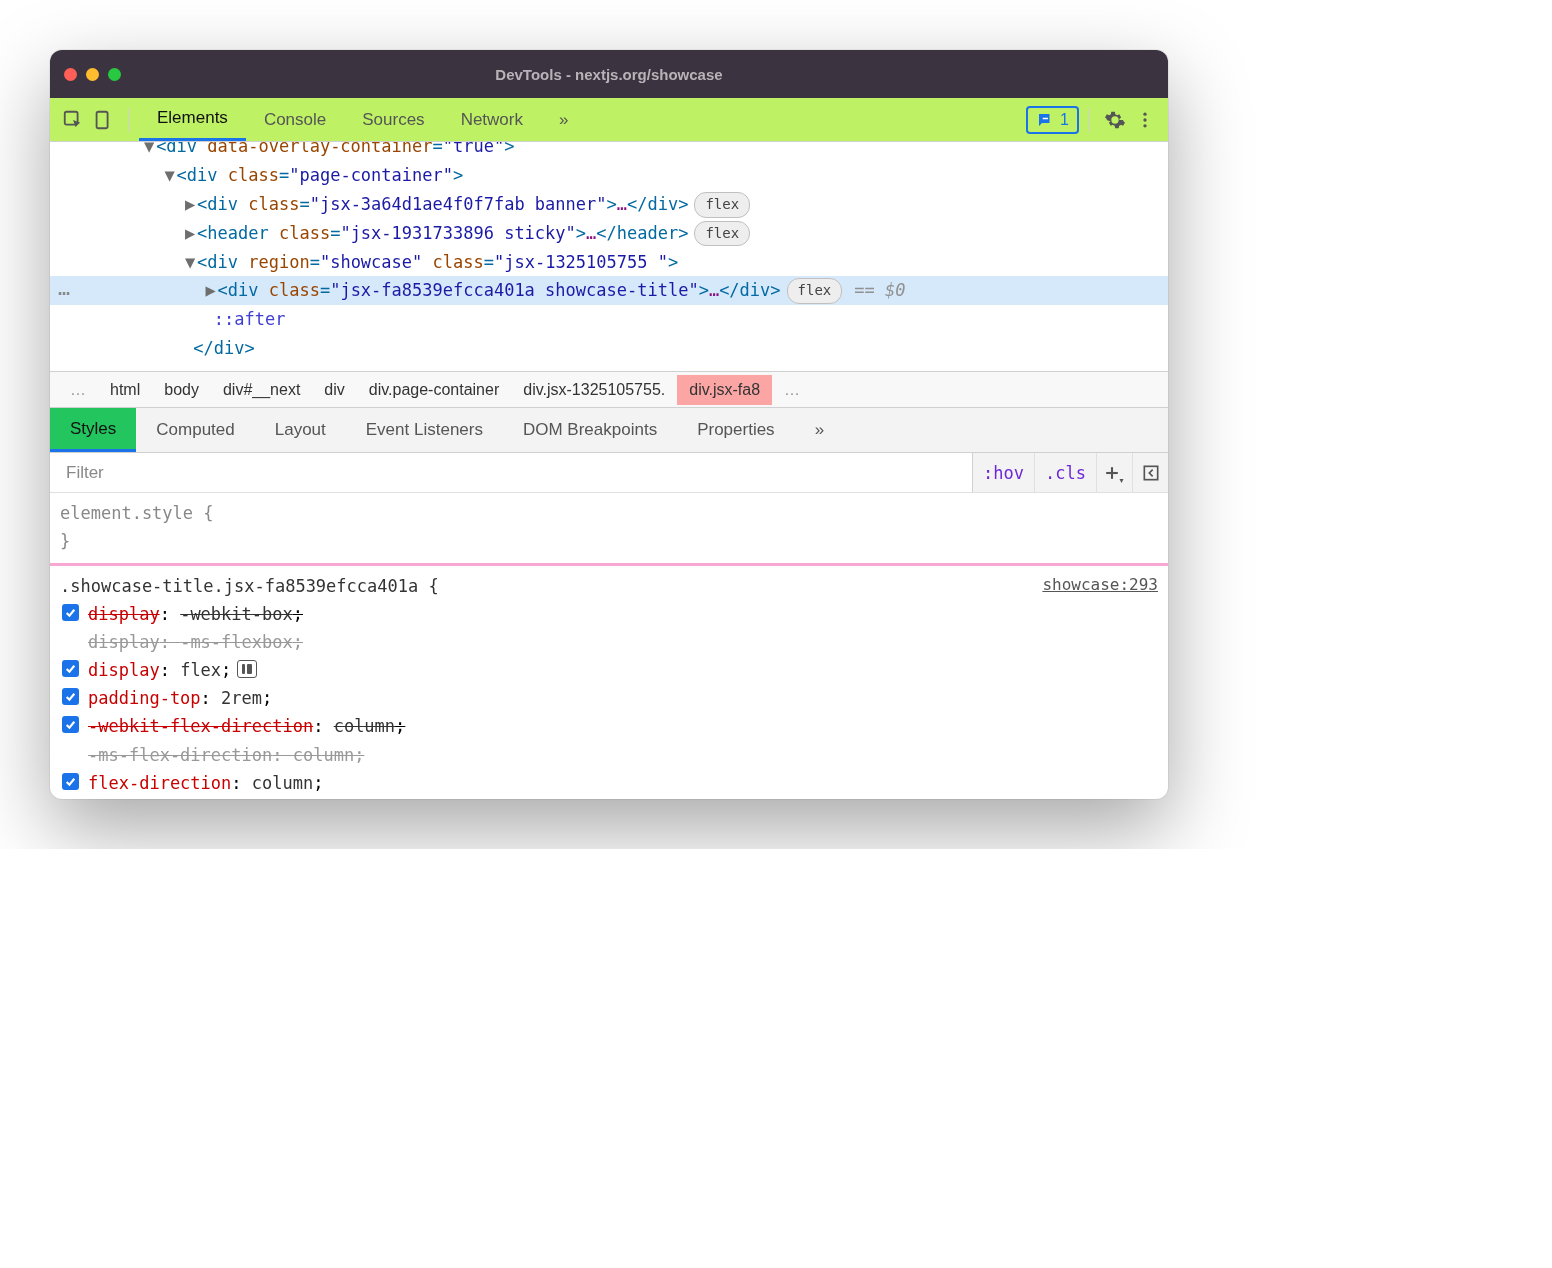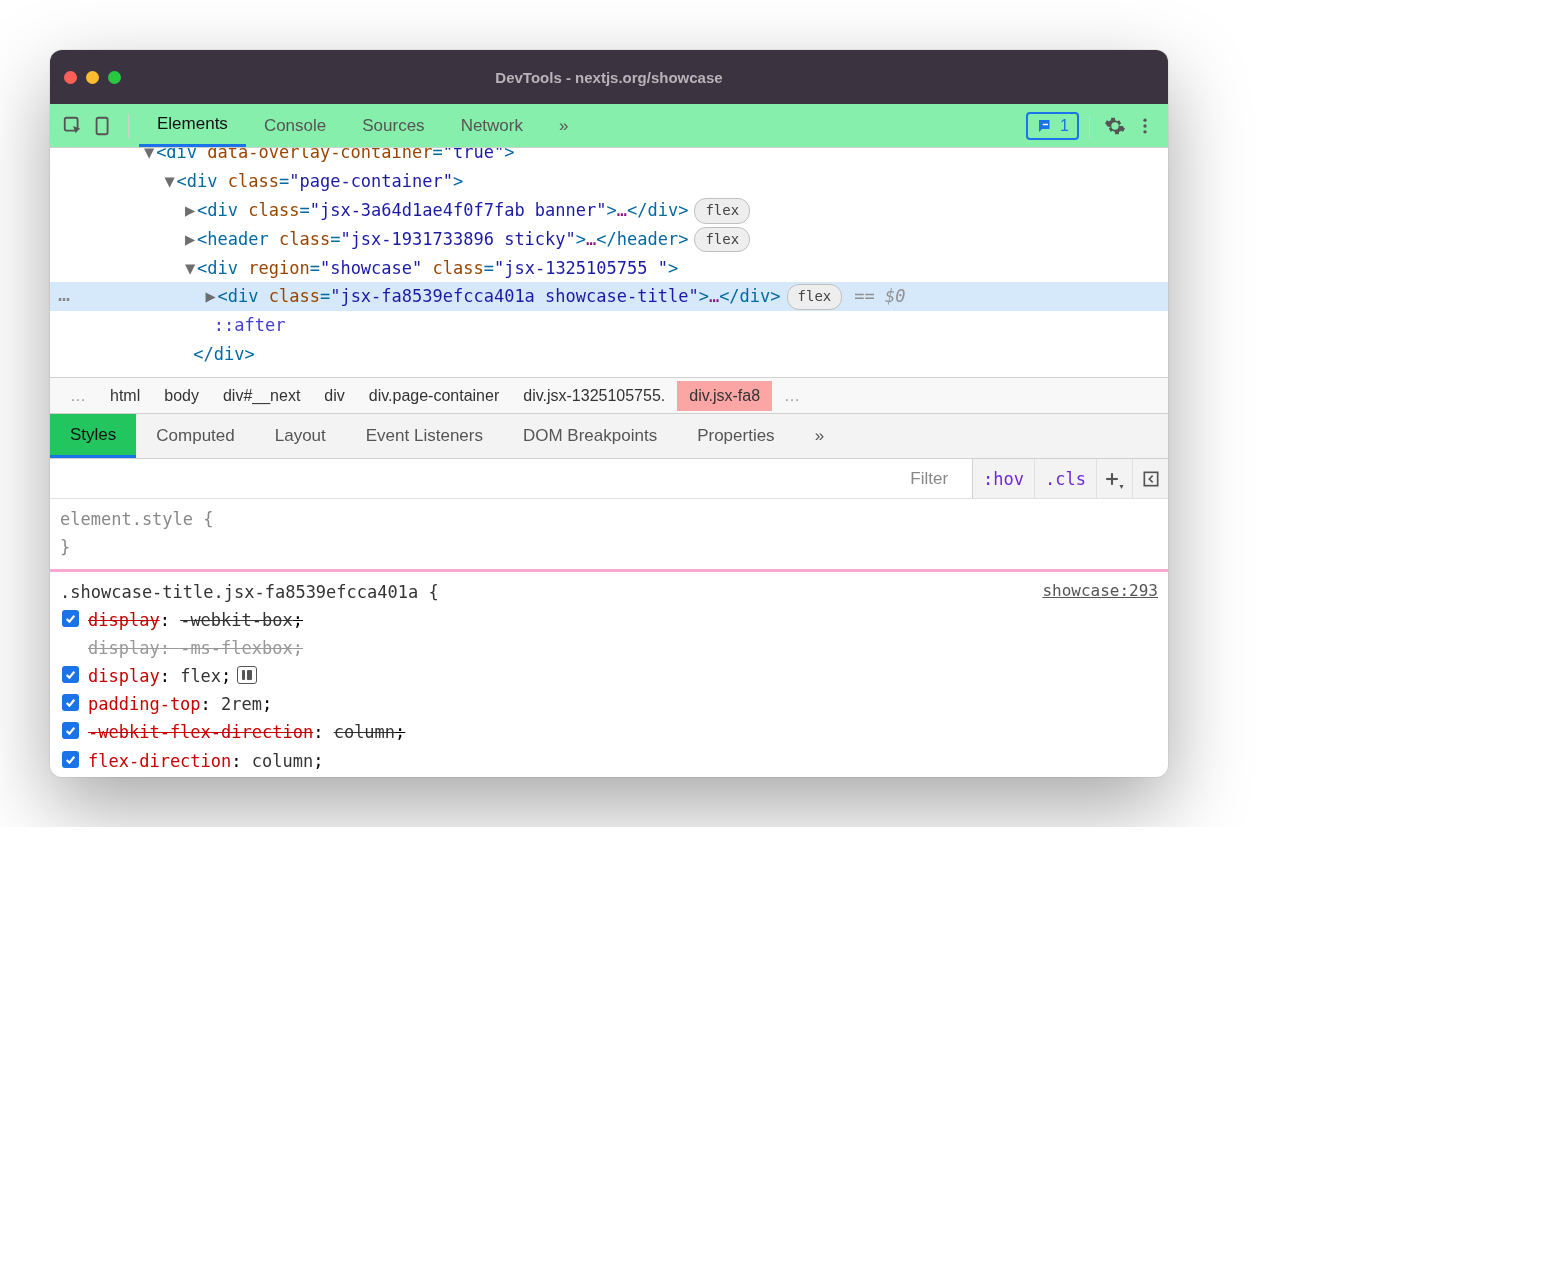--- a/index.html
+++ b/index.html
@@ -1,25 +1,25 @@
 <!DOCTYPE html>
 <html><head>
 <meta charset="utf-8">
 <style>
 * { box-sizing: border-box; margin: 0; padding: 0; }
 body { font-family: -apple-system, BlinkMacSystemFont, "Segoe UI", Helvetica, Arial, sans-serif; background: #fff; padding: 50px; }
 .window { width: 1118px; background: #fff; border-radius: 12px; box-shadow: 0 30px 80px rgba(0,0,0,0.35), 0 0 0 1px rgba(0,0,0,0.05); overflow: hidden; }
-.titlebar { background: #3b3440; height: 54px; display: flex; align-items: center; position: relative; }
+.titlebar { background: #3b3440; height: 48px; display: flex; align-items: center; position: relative; }
 .traffic { display: flex; gap: 9px; padding-left: 14px; }
 .dot { width: 13px; height: 13px; border-radius: 50%; }
 .dot.red { background: #ff5f57; }
 .dot.yellow { background: #febc2e; }
 .dot.green { background: #28c840; }
 .titletext { position: absolute; left: 0; right: 0; text-align: center; color: #b8b3b8; font-size: 15px; font-weight: 600; pointer-events: none; }
-.toolbar { height: 44px; border-bottom: 1px solid #d0d0d0; display: flex; align-items: center; padding: 0 8px; background: #86efac; }
+.toolbar { height: 44px; border-bottom: 1px solid #d0d0d0; display: flex; align-items: center; padding: 0 8px; background: #bef264; }
 .tb-icon { width: 30px; height: 30px; display: flex; align-items: center; justify-content: center; color: #555; }
 .tb-sep { width: 1px; height: 24px; background: #d0d0d0; margin: 0 10px; }
 .tabgroup { display: flex; align-items: center; height: 100%; gap: 0; }
 .maintab { padding: 0 18px; font-size: 17px; color: #555; height: 100%; display: flex; align-items: center; cursor: pointer; }
 .maintab.active { color: #111; border-bottom: 3px solid #1a73e8; font-weight: 500; }
 .tb-spacer { flex: 1; }
 .issues-badge { border: 2px solid #1a73e8; border-radius: 4px; padding: 3px 8px; color: #1a73e8; display: flex; align-items: center; gap: 6px; font-size: 16px; font-weight: 500; }
 .issues-badge svg { width: 18px; height: 18px; }
 .dom { font-family: ui-monospace, "SF Mono", Menlo, Consolas, monospace; font-size: 17px; line-height: 1.7; padding: 4px 0 8px 0; overflow: hidden; }
 .domline { white-space: pre; padding-left: 0; position: relative; }
@@ -34,21 +34,21 @@
 .arrow { color: #6e6e6e; display: inline-block; width: 14px; text-align: center; }
 .pseudo { color: #4040d0; }
 .breadcrumbs { border-top: 1px solid #d0d0d0; height: 36px; display: flex; align-items: center; font-size: 16px; color: #333; padding: 0 8px; gap: 0; overflow: hidden; background: #f8f8f8; }
 .bc { padding: 6px 12px; color: #333; white-space: nowrap; }
 .bc.hl { background: #fca5a5; }
 .bc.dim { color: #999; }
 .styles-tabs { border-top: 1px solid #d0d0d0; border-bottom: 1px solid #d0d0d0; height: 46px; display: flex; align-items: stretch; background: #f3f3f3; }
 .stab { padding: 0 20px; font-size: 17px; color: #555; display: flex; align-items: center; cursor: pointer; }
 .stab.active { background: #22c55e; color: #111; border-bottom: 3px solid #1a73e8; }
 .filterbar { height: 40px; border-bottom: 1px solid #e0e0e0; display: flex; align-items: stretch; }
-.filterinput { flex: 1; border: none; padding: 0 24px; font-size: 17px; color: #333; outline: none; text-align: right; }
+.filterinput { flex: 1; border: none; padding: 0 16px; font-size: 17px; color: #333; outline: none; }
 .filterinput::placeholder { color: #888; }
 .filterbtn { padding: 0 10px; display: flex; align-items: center; font-size: 17px; color: #6d28d9; border-left: 1px solid #e0e0e0; background: #f3f3f3; font-family: ui-monospace, Menlo, monospace;}
 .filterbtn.first { border-left: 1px solid #d0d0d0; }
 .filtericon { width: 36px; display: flex; align-items: center; justify-content: center; border-left: 1px solid #e0e0e0; background: #f3f3f3; color: #555;}
 .cssblock { font-family: ui-monospace, "SF Mono", Menlo, Consolas, monospace; font-size: 17px; padding: 6px 10px 8px 10px; border-bottom: 3px solid #f9a8d4; line-height: 1.65; }
 .cssblock .selector { color: #555; }
 .cssblock.elemstyle .selector { color: #888; }
 .cssblock .src { float: right; color: #555; text-decoration: underline; font-size: 16px;}
 .decl { padding-left: 28px; position: relative; }
 .decl .cb { position: absolute; left: 2px; top: 4px; width: 17px; height: 17px; border-radius: 3px; background: #1a73e8; display: flex; align-items: center; justify-content: center; }
@@ -198,20 +198,21 @@
         <div class="decl"><span class="cb">
             <svg viewBox="0 0 24 24" fill="none" stroke="#fff" stroke-width="4">
               <polyline points="5 13 10 18 19 7"></polyline>
             </svg>
           </span><span class="prop">padding-top</span><span class="">: </span><span class="val">2rem</span><span class="semi">;</span></div>
         <div class="decl struck"><span class="cb">
             <svg viewBox="0 0 24 24" fill="none" stroke="#fff" stroke-width="4">
               <polyline points="5 13 10 18 19 7"></polyline>
             </svg>
           </span><span class="prop">-webkit-flex-direction</span><span class="">: </span><span class="val">column</span><span class="semi">;</span></div>
+        <div class="decl inactive"><span class="prop">-ms-flex-direction</span><span class="val">: </span><span class="val">column</span><span class="semi">;</span></div>
         <div class="decl"><span class="cb">
             <svg viewBox="0 0 24 24" fill="none" stroke="#fff" stroke-width="4">
               <polyline points="5 13 10 18 19 7"></polyline>
             </svg>
           </span><span class="prop">flex-direction</span><span class="">: </span><span class="val">column</span><span class="semi">;</span></div>
       </div>
   </div>
 
 </div>
 

